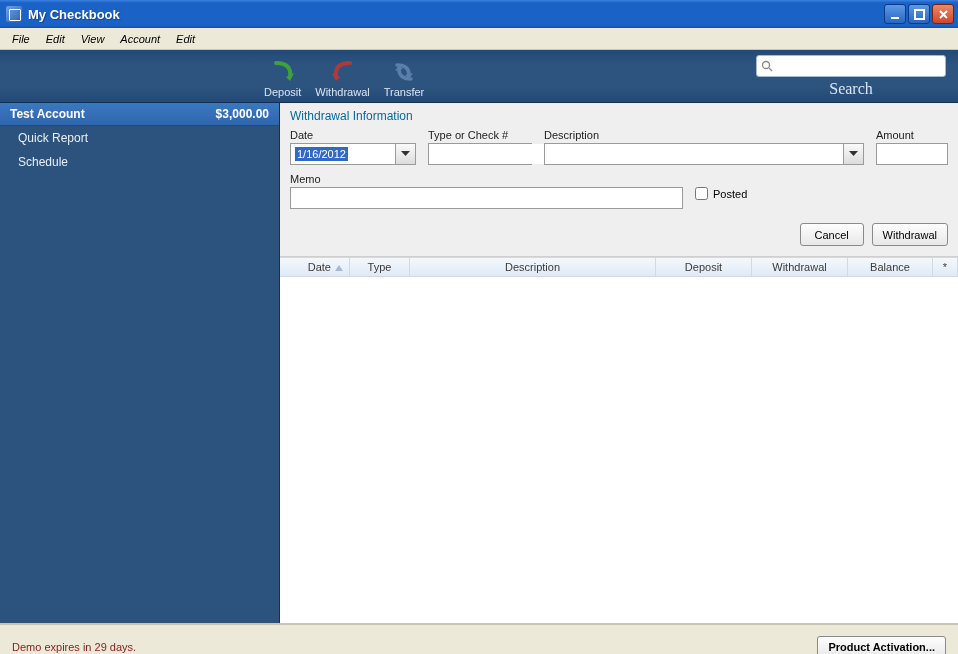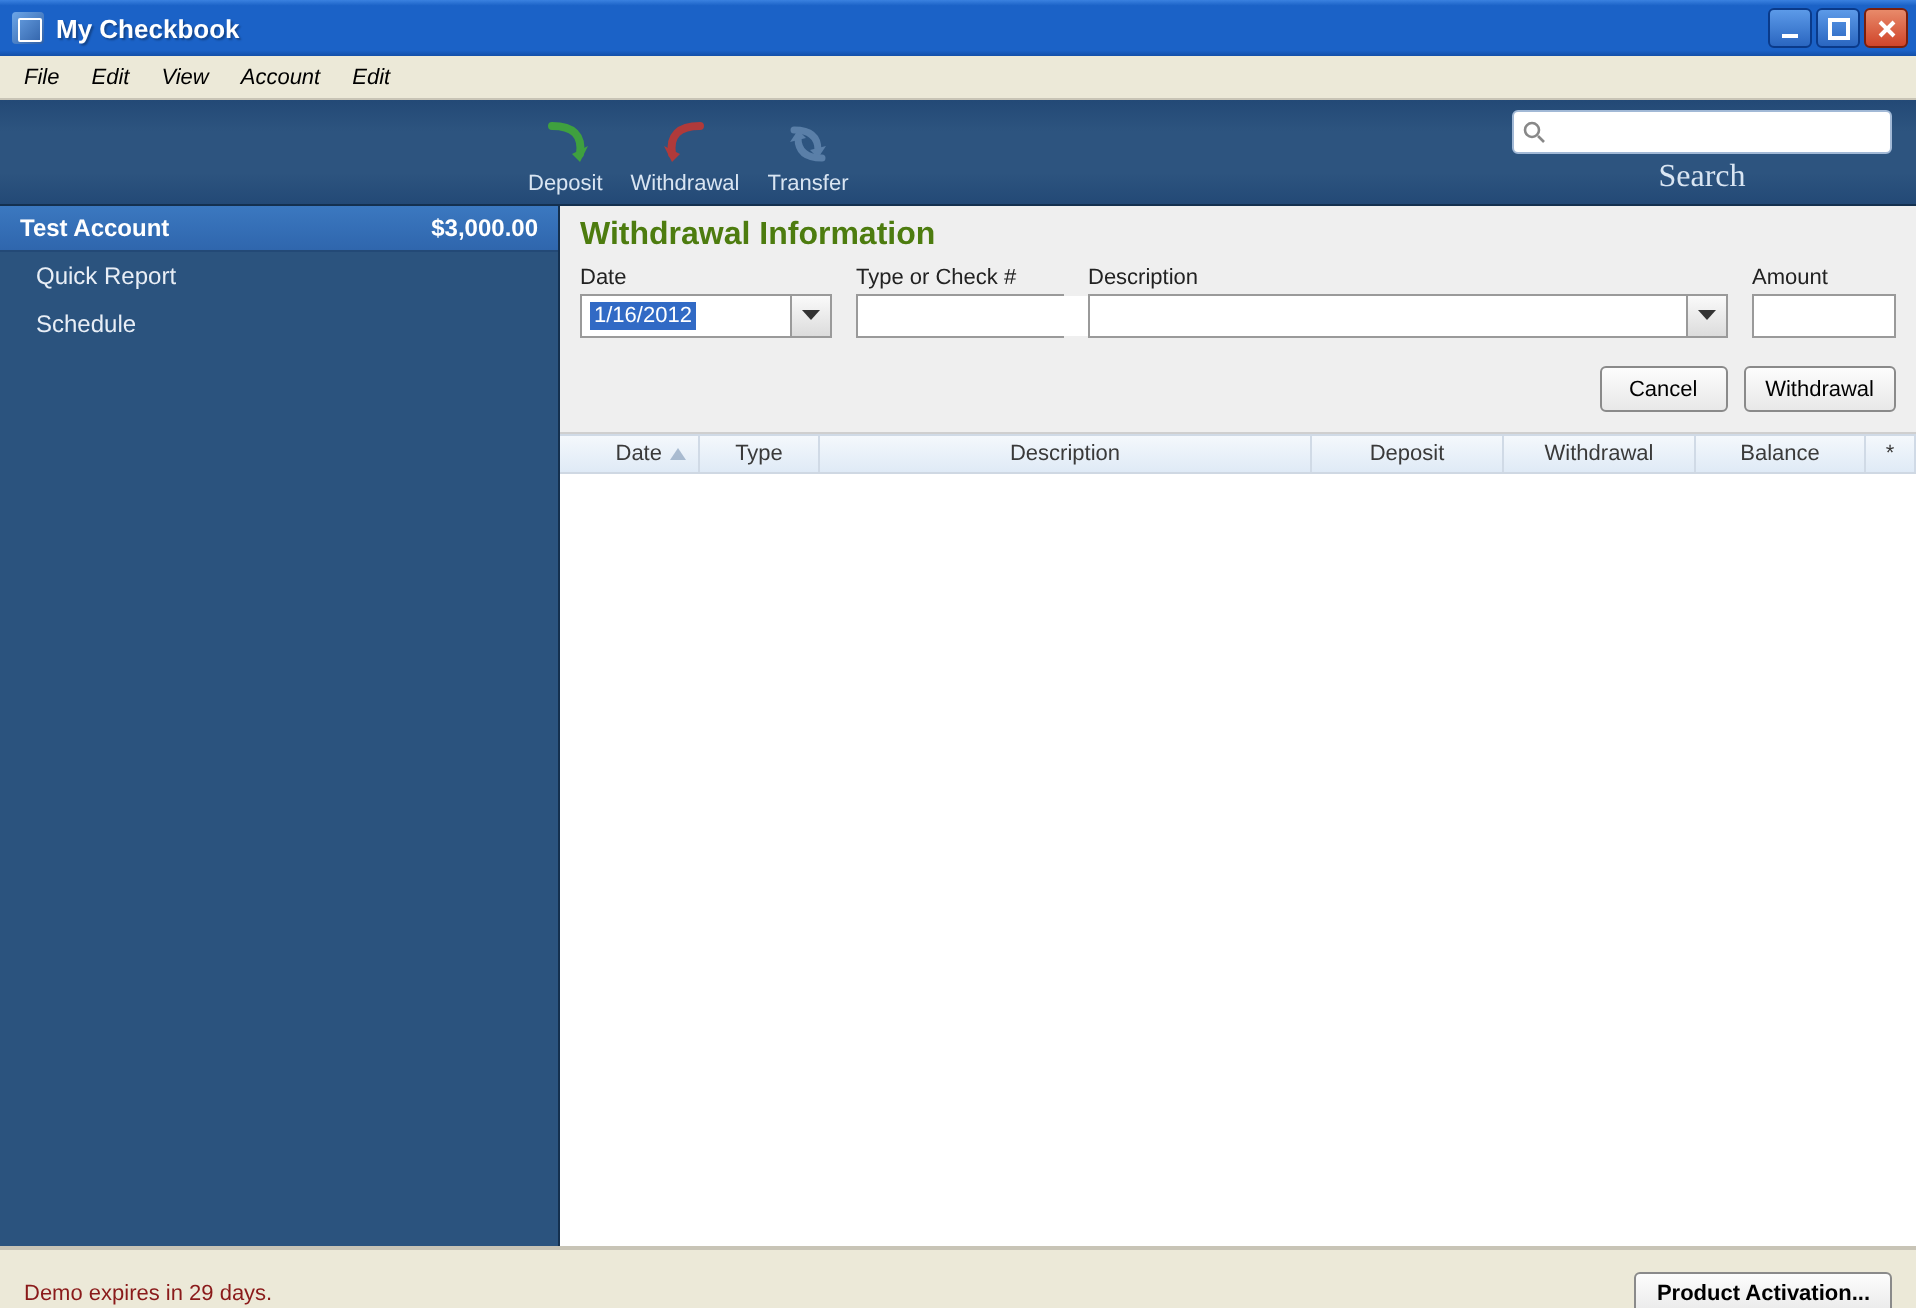--- a/index.html
+++ b/index.html
@@ -97,21 +97,21 @@
   }
   .side-item{
     padding:5px 18px;cursor:pointer;color:#e8eef6;
   }
   
   .main{flex:1;background:#fff;display:flex;flex-direction:column;}
   .formarea{
     background:#efefef;border-bottom:1px solid #cfcfcf;
     padding:6px 10px 10px 10px;
   }
-  .panel-title{font-weight:bold;font-size:16px;color:#4d7c0f;margin-bottom:6px;}
+  .panel-title{font-weight:normal;font-size:12px;color:#0369a1;margin-bottom:6px;}
   .form-row{display:flex;gap:12px;align-items:flex-start;margin-bottom:8px;}
   .field{display:flex;flex-direction:column;gap:2px;}
   .field label{font-size:11px;color:#222;}
   .combo,.textinput{
     height:22px;border:1px solid #9a9a9a;background:#fff;font-size:11px;
     display:flex;align-items:center;
   }
   .combo{position:relative;}
   .combo input{border:none;outline:none;flex:1;padding:0 4px;height:100%;font-size:11px;}
   .combo .sel{background:#316ac5;color:#fff;padding:1px 2px;}
@@ -280,20 +280,32 @@
           </div>
         </div>
         <div class="field" style="width:72px;">
           <label>Amount</label>
           <div class="textinput">
             <input type="text" value="" style="">
           </div>
         </div>
       </div>
 
+      <div class="form-row">
+        <div class="field" style="width:393px;">
+          <label>Memo</label>
+          <div class="textinput">
+            <input type="text" value="" style="">
+          </div>
+        </div>
+        <div class="checkbox" style="margin-top:14px;">
+          <input type="checkbox" style="">
+          <span>Posted</span>
+        </div>
+      </div>
 
       <div class="btn-row">
         <button class="btn">Cancel</button>
         <button class="btn">Withdrawal</button>
       </div>
     </div>
 
     <div class="tablewrap">
       <div class="thead">
         <div class="th" style="width:70px;justify-content:flex-end;padding-right:6px;">

